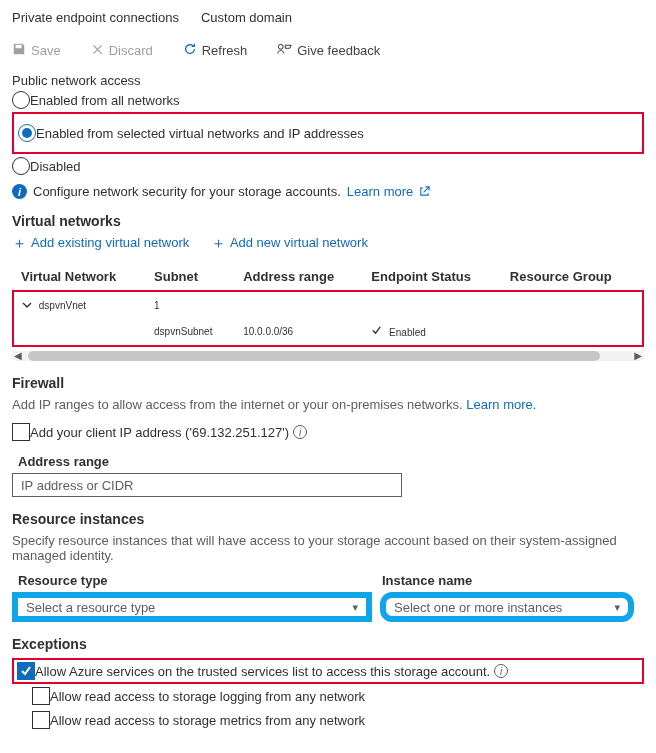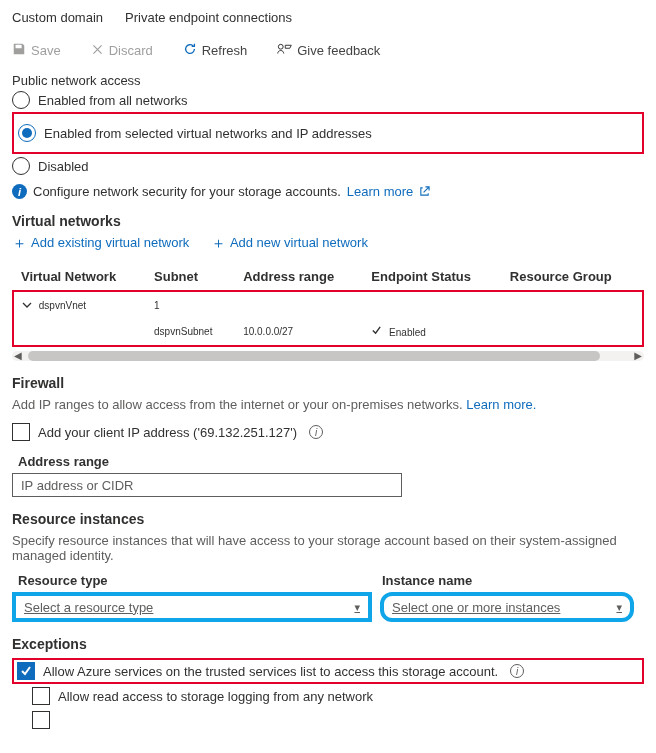--- a/index.html
+++ b/index.html
@@ -14,21 +14,21 @@
   }
   .tabs { display: flex; gap: 22px; border-bottom: 1px solid transparent; margin-bottom: 10px; }
   .tab { padding: 2px 0 6px 0; color: #323130; cursor: pointer; }
   .tab.active { border-bottom: 3px solid #0f6cbd; font-weight: 600; }
   .highlight-red { outline: 2px solid #e3002b; outline-offset: -1px; }
   .highlight-red-box { border: 2px solid #e3002b; }
   .toolbar { display: flex; gap: 30px; align-items: center; margin-bottom: 14px; color: #444; }
   .toolbar-btn { display: inline-flex; align-items: center; gap: 5px; cursor: pointer; }
   .toolbar-btn.disabled { color: #a19f9d; cursor: default; }
   .section-title { font-weight: 600; margin: 14px 0 6px 0; font-size: 14px; }
-  .radio-row, .check-row { display: flex; align-items: center; gap: 8px; padding: 3px 0; }
+  .radio-row, .check-row { display: flex; align-items: center; padding: 3px 0; }
   .radio {
     width: 18px; height: 18px; border: 1px solid #323130; border-radius: 50%;
     display: inline-flex; align-items: center; justify-content: center; flex-shrink:0;
   }
   .radio.selected { border-color: #0f6cbd; }
   .radio.selected .dot { width: 10px; height: 10px; background: #0f6cbd; border-radius: 50%; }
   .checkbox {
     width: 18px; height: 18px; border: 1px solid #323130; display:inline-flex; align-items:center; justify-content:center; flex-shrink:0;
   }
   .checkbox.checked { background:#0f6cbd; border-color:#0f6cbd; }
@@ -55,22 +55,22 @@
   .scrollbar .arrow-l, .scrollbar .arrow-r { position:absolute; top:-1px; font-size:10px; color:#605e5c; }
   .scrollbar .arrow-l { left:2px; }
   .scrollbar .arrow-r { right:2px; }
   .muted-desc { color:#605e5c; margin:2px 0 8px 0; }
   .field-label { font-weight:600; margin:10px 0 4px 6px; }
   .text-input {
     width: 390px; height:24px; border:1px solid #605e5c; padding:4px 8px; font-size:13px; color:#323130;
   }
   .text-input::placeholder { color:#605e5c; }
   .select {
-    height:30px; border:4px solid #0ea5e9; padding:4px 8px; font-size:13px; color:#605e5c;
-    display:inline-flex; align-items:center; justify-content:space-between; cursor:pointer;text-decoration:underline;
+    height:30px; border:6px solid #0ea5e9; padding:4px 8px; font-size:13px; color:#605e5c;
+    display:inline-flex; align-items:center; justify-content:space-between; cursor:pointer;
   }
   .select .caret { font-size:11px; color:#605e5c; }
   .sel-row { display:flex; gap:8px; }
   .sel-row .select:first-child { width: 360px; }
   .sel-row .select:last-child { width: 254px; border-radius: 12px; }
   .col-headers { display:flex; margin:10px 0 4px 6px; }
   .col-headers .h1 { width:364px; font-weight:600; }
   .col-headers .h2 { font-weight:600; }
   .circ-i {
     width:14px; height:14px; border:1px solid #605e5c; border-radius:50%; display:inline-flex;
@@ -79,22 +79,22 @@
   .indent { margin-left: 20px; }
   .vnet-wrap { overflow:hidden; }
 </style>
 </head>
 <body>
 
 
 
 
 <div class="tabs">
+  <div class="tab">Private endpoint connections</div>
   <div class="tab">Custom domain</div>
-  <div class="tab">Private endpoint connections</div>
 </div>
 
 
 <div class="toolbar">
   <span class="toolbar-btn disabled">
     <span>
       <svg width="14" height="14" viewBox="0 0 16 16">
           <path fill="#a19f9d" d="M2 2h10l2 2v10H2V2zm2 1v4h7V3H4zm1 7h6v4H5v-4z"></path>
         </svg>
     </span>
@@ -198,21 +198,21 @@
       <span>dspvnVnet</span>
     </td>
     <td>1</td>
     <td></td>
           <td></td>
           <td></td>
   </tr>
   <tr>
     <td></td>
     <td>dspvnSubnet</td>
-    <td>10.0.0.0/27</td>
+    <td>10.0.0.0/36</td>
     <td>
       <span class="check-small">
         <svg width="11" height="11" viewBox="0 0 12 12">
                 <path fill="none" stroke="#323130" stroke-width="1.5" d="M2 6l3 3 5-7"></path>
               </svg>
       </span>
       <span>Enabled</span>
     </td>
     <td></td>
   </tr>
@@ -270,16 +270,17 @@
   <span class="circ-i">i</span>
 </div>
 
 <div class="check-row indent">
   <span class="checkbox"></span>
   <span>Allow read access to storage logging from any network</span>
 </div>
 
 <div class="check-row indent">
   <span class="checkbox"></span>
+  <span>Allow read access to storage metrics from any network</span>
 </div>
 
 
 
 
 </body></html>

